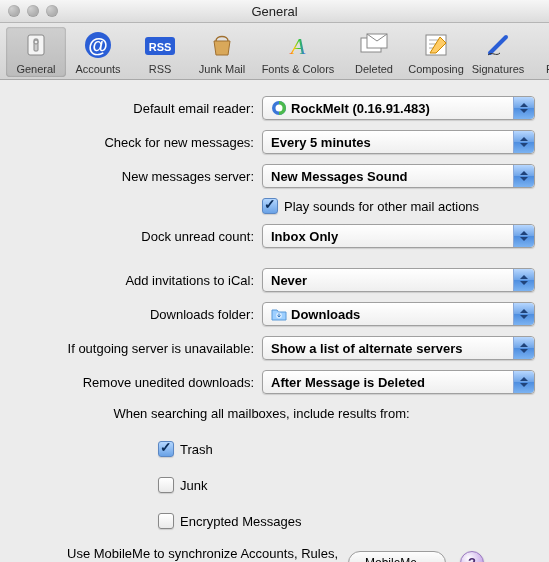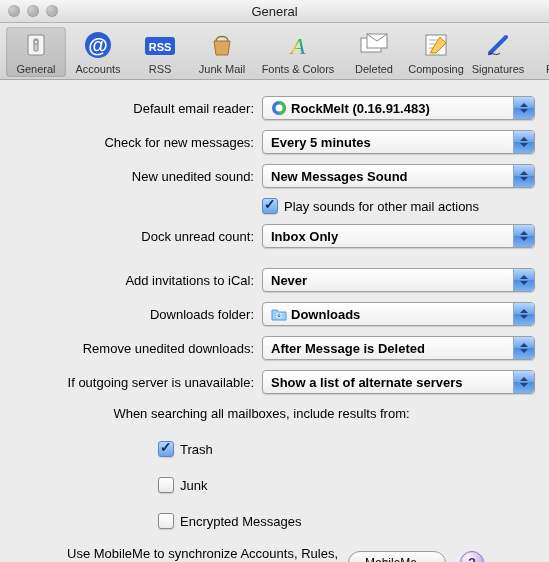--- a/index.html
+++ b/index.html
@@ -333,21 +333,21 @@
 
   <div class="row">
     <div class="label">Check for new messages:</div>
     <div class="aqua-select">
       <span>Every 5 minutes</span>
       <div class="stepper"></div>
     </div>
   </div>
 
   <div class="row">
-    <div class="label">New unedited sound:</div>
+    <div class="label">New messages server:</div>
     <div class="aqua-select">
       <span>New Messages Sound</span>
       <div class="stepper"></div>
     </div>
   </div>
 
   <div class="check-row">
     <div class="aqua-check on"></div>
     <span>Play sounds for other mail actions</span>
   </div>
@@ -379,31 +379,31 @@
             <circle cx="8" cy="8.5" r="3" fill="#fff8"></circle>
             <path d="M8 6.5 v3 M6.5 8.5 l1.5 1.5 l1.5 -1.5" stroke="#3a7ac0" fill="none"></path>
           </svg>
       </span>
       <span>Downloads</span>
       <div class="stepper"></div>
     </div>
   </div>
 
   <div class="row">
+    <div class="label">If outgoing server is unavailable:</div>
+    <div class="aqua-select">
+      <span>Show a list of alternate servers</span>
+      <div class="stepper"></div>
+    </div>
+  </div>
+
+  <div class="row">
     <div class="label">Remove unedited downloads:</div>
     <div class="aqua-select">
       <span>After Message is Deleted</span>
-      <div class="stepper"></div>
-    </div>
-  </div>
-
-  <div class="row">
-    <div class="label">If outgoing server is unavailable:</div>
-    <div class="aqua-select">
-      <span>Show a list of alternate servers</span>
       <div class="stepper"></div>
     </div>
   </div>
 
   <div class="search-section">
     <div class="search-title">When searching all mailboxes, include results from:</div>
     <div class="search-checks">
       <div class="check-row">
         <div class="aqua-check on"></div>
         <span>Trash</span>

